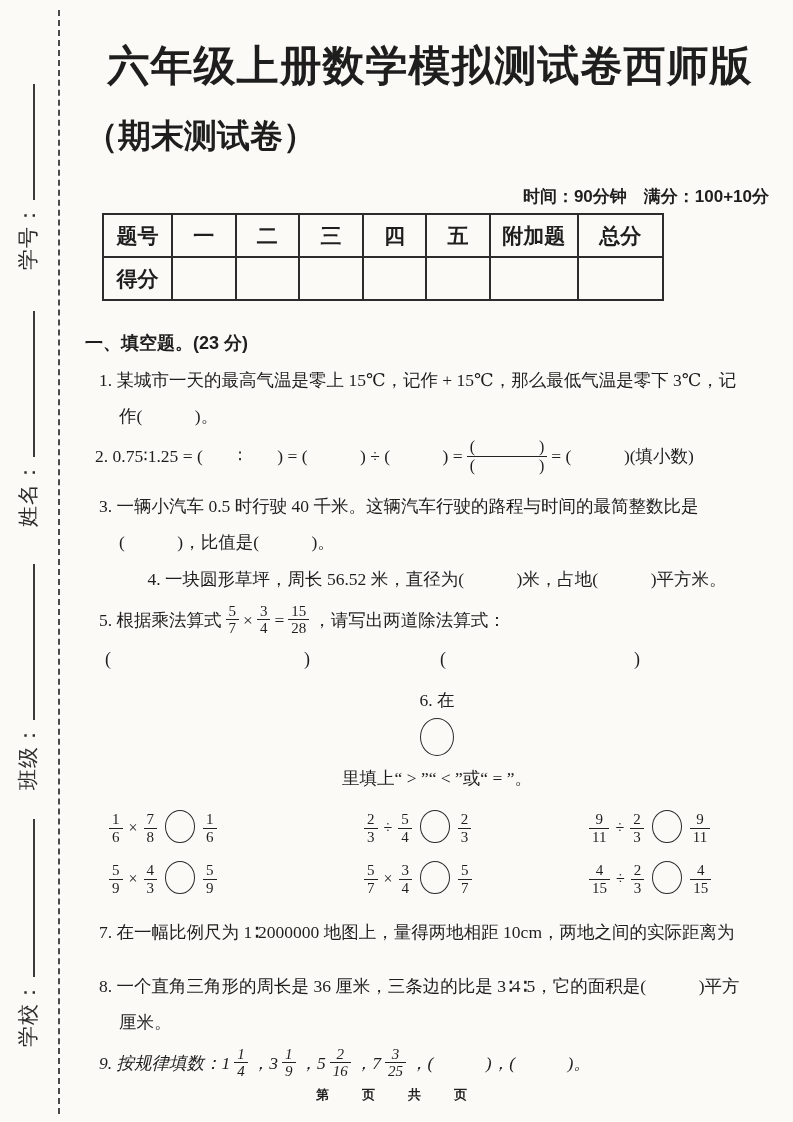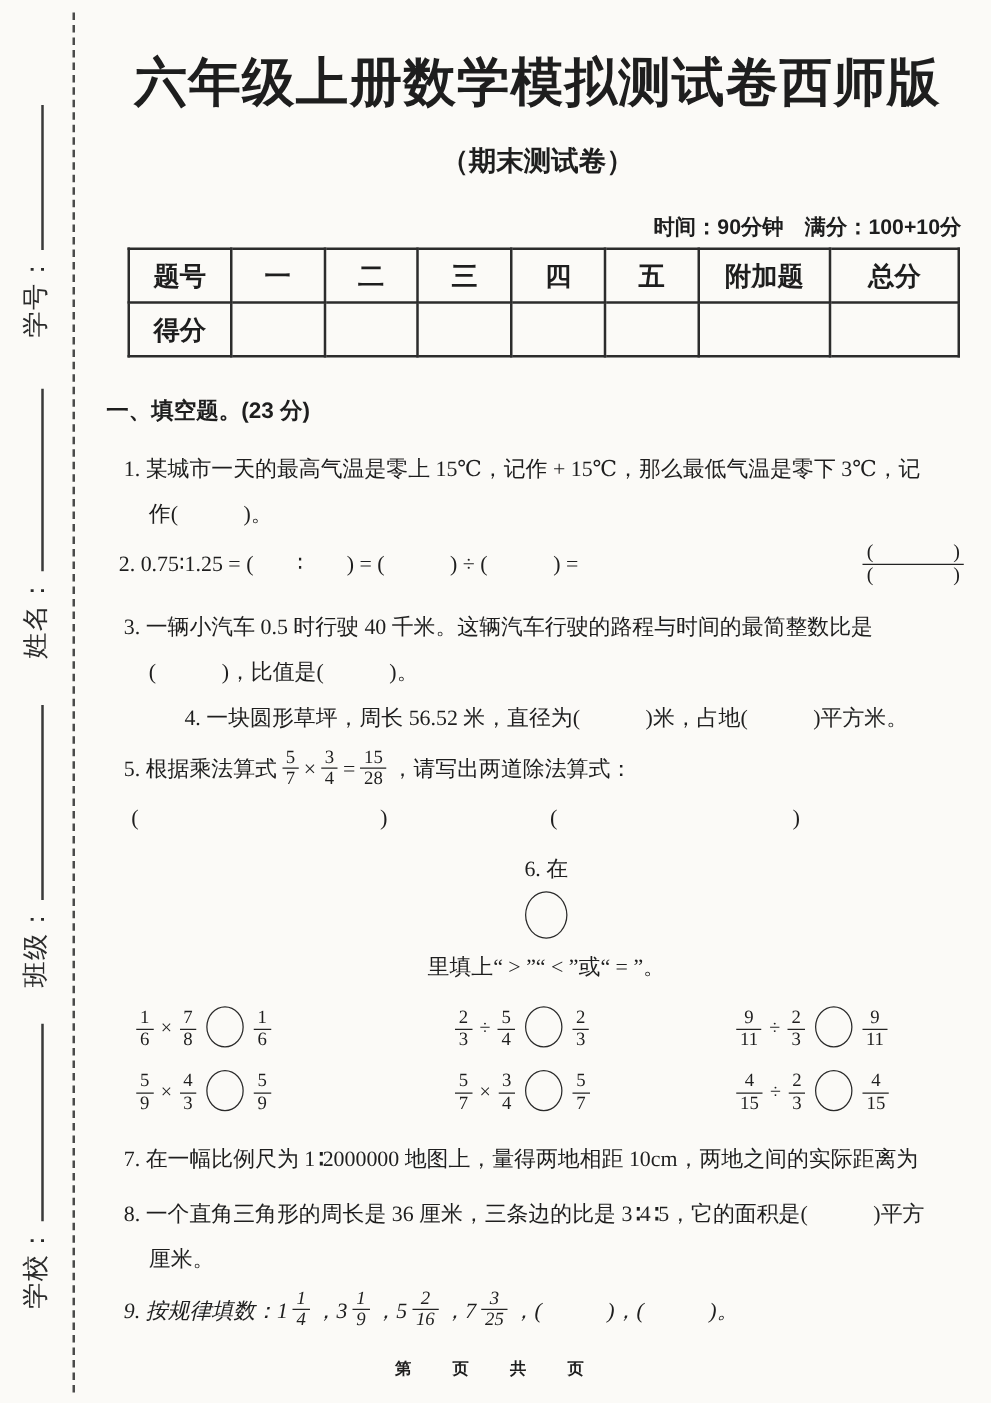--- a/index.html
+++ b/index.html
@@ -31,35 +31,35 @@
   #g-xuehao { top:270px; width:186px; }  #g-xuehao .wline { width:126px; }
   #g-xingming { top:527px; width:216px; } #g-xingming .wline { width:152px; }
   #g-banji { top:790px; width:226px; }   #g-banji .wline { width:160px; }
   #g-xuexiao { top:1047px; width:228px; } #g-xuexiao .wline { width:162px; }
 
   
   .main { position:absolute; left:85px; top:30px; width:690px; }
 
   .title { text-align:center; font-size:42px; font-weight:bold; letter-spacing:1px; margin-top:8px;
            font-family:"Liberation Sans","DejaVu Sans",sans-serif; }
-  .subtitle { text-align:center; font-size:22px; font-weight:bold; margin-top:20px;
+  .subtitle { text-align:left; font-size:33px; font-weight:bold; margin-top:20px;
               font-family:"Liberation Sans","DejaVu Sans",sans-serif; }
   .meta { text-align:right; font-size:17px; font-weight:bold; margin-top:26px; margin-bottom:5px;
           padding-right:6px; font-family:"Liberation Sans","DejaVu Sans",sans-serif; }
 
-  table.score { border-collapse:collapse; margin-left:17px; width:666px;
+  table.score { border-collapse:collapse; margin-left:17px; width:562px;
                 font-family:"Liberation Sans","DejaVu Sans",sans-serif; }
   table.score td { border:2px solid #2c2c2c; height:43px; text-align:center;
                    font-size:21px; font-weight:bold; }
 
   .sec-head { margin-top:30px; font-size:18px; font-weight:bold;
               font-family:"Liberation Sans","DejaVu Sans",sans-serif; }
 
   .q { font-size:17.5px; line-height:36px; }
-  .q-l1 { padding-left:14px; margin-top:17px; }
+  .q-l1 { padding-left:14px; margin-top:7px; }
   .q-cont { padding-left:34px; }
 
   .row-flex { display:flex; align-items:center; }
 
   
   .fr { display:inline-flex; flex-direction:column; align-items:center;
         vertical-align:middle; line-height:1.12; font-size:15px; margin:0 4px; }
   .fr .num { padding:0 3px; }
   .fr .den { border-top:1.6px solid #222; padding:0 3px; }
   .fr-big { font-size:16px; }
@@ -153,26 +153,27 @@
       <td></td>
     </tr>
   </tbody>
     </table>
 
   <div class="sec-head">一、填空题。(23 分)</div>
 
   <div class="q q-l1">1. 某城市一天的最高气温是零上 15℃，记作 + 15℃，那么最低气温是零下 3℃，记</div>
   <div class="q q-cont">作(　　　)。</div>
 
-  <div class="q q-l1 row-flex" style="margin-top:4px; padding-left:10px;justify-content:space-between;">
+  <div class="q q-l1 row-flex" style="margin-top:4px; padding-left:10px;">
     <span>2. 0.75∶1.25 = (　　∶　　) = (　　　) ÷ (　　　) =</span>
     <span class="fr fr-big">
       <span class="num">(　　　　)</span>
       <span class="den">(　　　　)</span>
     </span>
+    <span>= (　　　)(填小数)</span>
   </div>
 
   <div class="q q-l1" style="margin-top:13px;">3. 一辆小汽车 0.5 时行驶 40 千米。这辆汽车行驶的路程与时间的最简整数比是</div>
   <div class="q q-cont">(　　　)，比值是(　　　)。</div>
 
   <div class="q q-l1" style="margin-top:1px;text-align:center;">4. 一块圆形草坪，周长 56.52 米，直径为(　　　)米，占地(　　　)平方米。</div>
 
   <div class="q q-l1 row-flex" style="margin-top:5px;">
     <span>5. 根据乘法算式</span>
     <span class="fr">
@@ -305,21 +306,21 @@
       <span class="circle"></span>
       <span class="fr">
           <span class="num">4</span>
           <span class="den">15</span>
         </span>
     </span>
   </div>
 
   <div class="q q-l1" style="margin-top:16px;font-family:Liberation Serif, serif;">7. 在一幅比例尺为 1∶2000000 地图上，量得两地相距 10cm，两地之间的实际距离为</div>
 
-  <div class="q q-l1" style="margin-top:8px;">8. 一个直角三角形的周长是 36 厘米，三条边的比是 3∶4∶5，它的面积是(　　　)平方</div>
+  <div class="q q-l1" style="margin-top:18px;">8. 一个直角三角形的周长是 36 厘米，三条边的比是 3∶4∶5，它的面积是(　　　)平方</div>
   <div class="q q-cont">厘米。</div>
 
   <div class="q q-l1 row-flex" style="margin-top:5px;font-style:italic;">
     <span>9. 按规律填数：1</span>
     <span class="fr">
         <span class="num">1</span>
         <span class="den">4</span>
       </span>
     <span>，3</span>
     <span class="fr">

